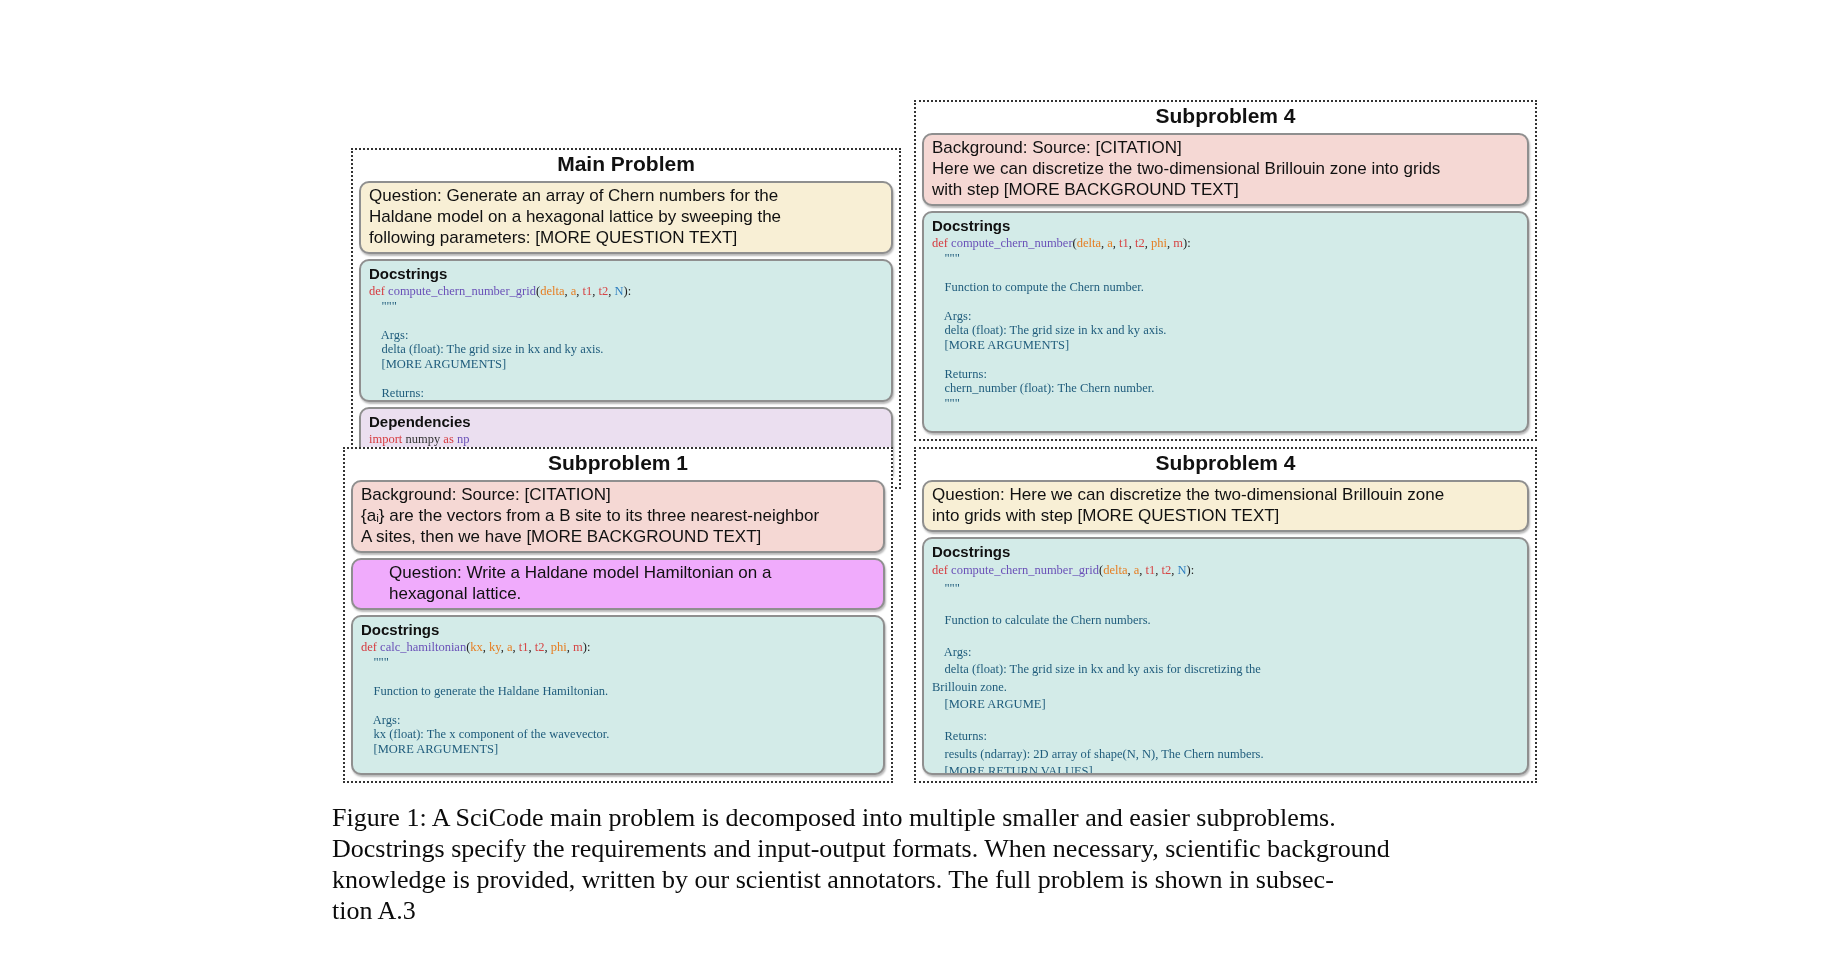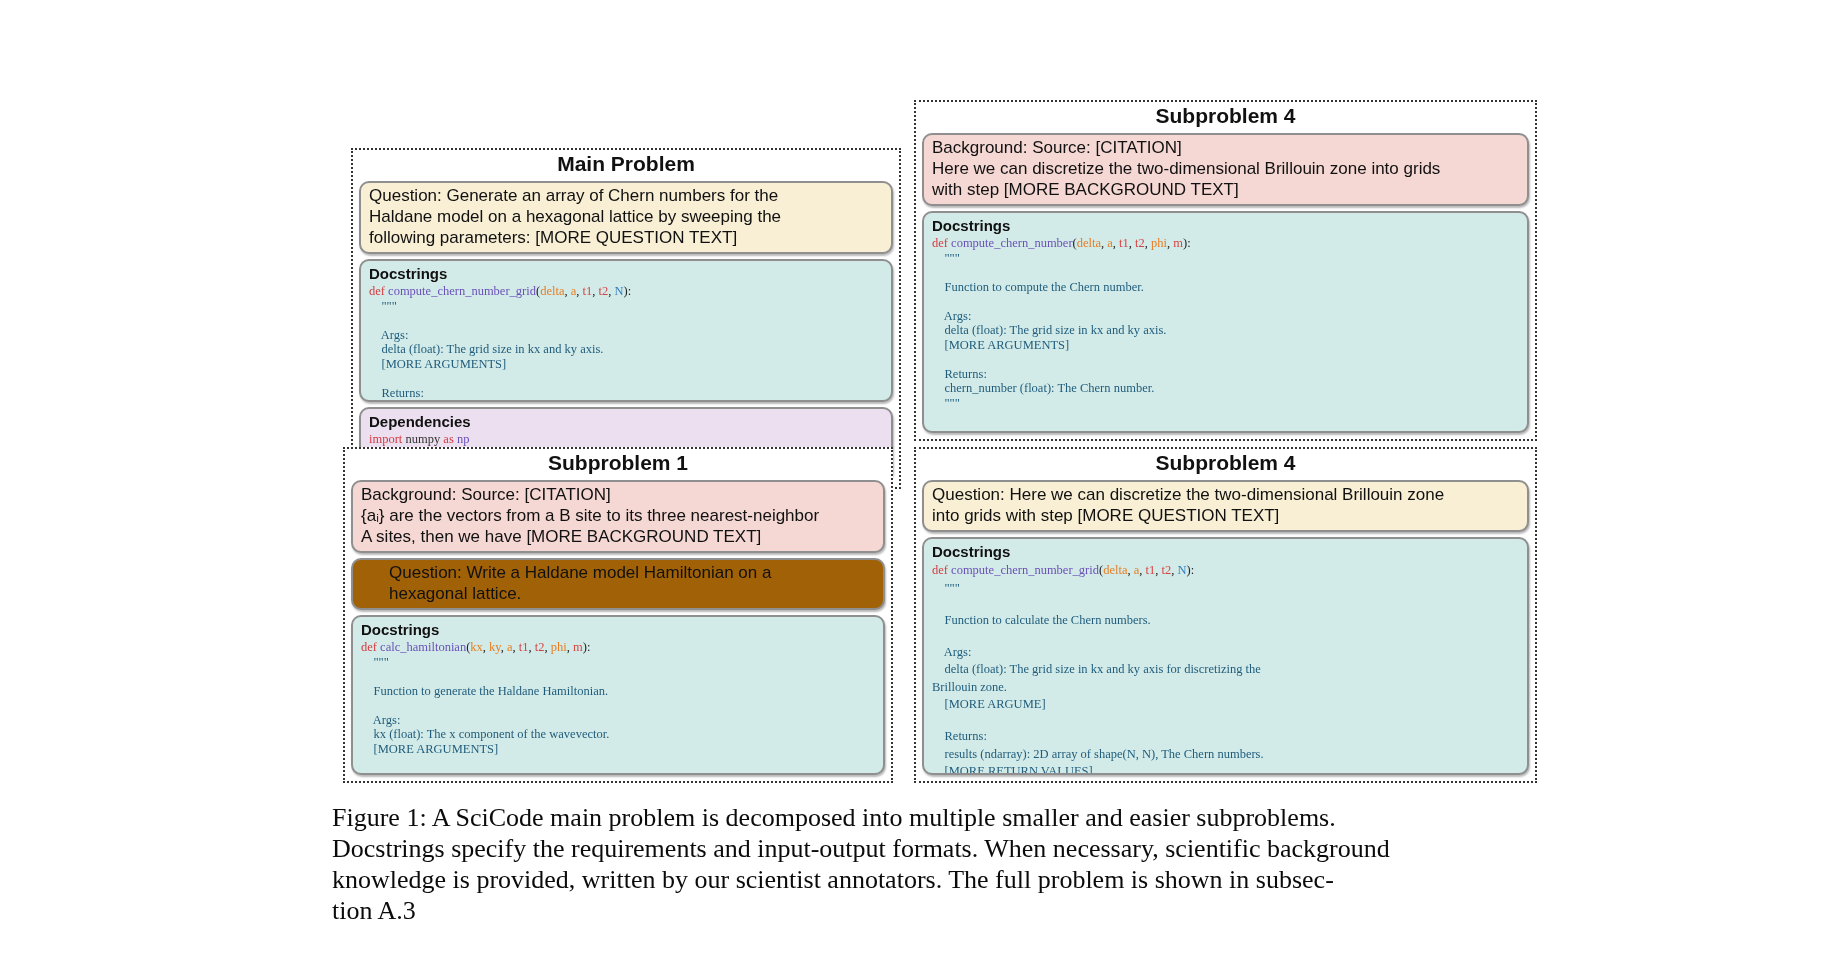--- a/index.html
+++ b/index.html
@@ -68,21 +68,21 @@
         <div class="code"><div class="code-line"><span style="color: rgb(214, 58, 63); font-weight: normal;">def </span><span style="color: rgb(106, 81, 184);">compute_chern_number</span><span style="color: rgb(34, 34, 34);">(</span><span style="color: rgb(230, 126, 34);">delta</span><span style="color: rgb(34, 34, 34);">, </span><span style="color: rgb(230, 126, 34);">a</span><span style="color: rgb(34, 34, 34);">, </span><span style="color: rgb(214, 69, 69);">t1</span><span style="color: rgb(34, 34, 34);">, </span><span style="color: rgb(214, 69, 69);">t2</span><span style="color: rgb(34, 34, 34);">, </span><span style="color: rgb(230, 126, 34);">phi</span><span style="color: rgb(34, 34, 34);">, </span><span style="color: rgb(214, 69, 69);">m</span><span style="color: rgb(34, 34, 34);">):</span></div><div class="code-line"><span style="color: rgb(31, 92, 124);">    """</span></div><div class="code-line"></div><div class="code-line"><span style="color: rgb(31, 92, 124);">    Function to compute the Chern number.</span></div><div class="code-line"></div><div class="code-line"><span style="color: rgb(31, 92, 124);">    Args:</span></div><div class="code-line"><span style="color: rgb(31, 92, 124);">    delta (float): The grid size in kx and ky axis.</span></div><div class="code-line"><span style="color: rgb(31, 92, 124);">    [MORE ARGUMENTS]</span></div><div class="code-line"></div><div class="code-line"><span style="color: rgb(31, 92, 124);">    Returns:</span></div><div class="code-line"><span style="color: rgb(31, 92, 124);">    chern_number (float): The Chern number.</span></div><div class="code-line"><span style="color: rgb(31, 92, 124);">    """</span></div></div>
       </div>
     </div>
     <div class="panel" style="left: 343px; top: 447px; width: 550px; height: 336px;">
       <div class="panel-title">Subproblem 1</div>
       <div class="box background" style="background: rgb(245, 216, 212);">
         <div class="box-text"><span class="inline-label">Background:</span> Source: [CITATION]
 {aᵢ} are the vectors from a B site to its three nearest-neighbor
 A sites, then we have [MORE BACKGROUND TEXT]</div>
       </div>
-      <div class="box question" style="background: #a16207; padding-left: 36px;">
+      <div class="box question" style="background: #f0abfc; padding-left: 36px;">
         <div class="box-text"><span class="inline-label">Question:</span> Write a Haldane model Hamiltonian on a
 hexagonal lattice.</div>
       </div>
       <div class="box docstrings" style="background: rgb(211, 235, 232);">
         <div class="block-label">Docstrings</div>
         <div class="code"><div class="code-line"><span style="color: rgb(214, 58, 63); font-weight: normal;">def </span><span style="color: rgb(106, 81, 184);">calc_hamiltonian</span><span style="color: rgb(34, 34, 34);">(</span><span style="color: rgb(230, 126, 34);">kx</span><span style="color: rgb(34, 34, 34);">, </span><span style="color: rgb(230, 126, 34);">ky</span><span style="color: rgb(34, 34, 34);">, </span><span style="color: rgb(230, 126, 34);">a</span><span style="color: rgb(34, 34, 34);">, </span><span style="color: rgb(214, 69, 69);">t1</span><span style="color: rgb(34, 34, 34);">, </span><span style="color: rgb(214, 69, 69);">t2</span><span style="color: rgb(34, 34, 34);">, </span><span style="color: rgb(230, 126, 34);">phi</span><span style="color: rgb(34, 34, 34);">, </span><span style="color: rgb(214, 69, 69);">m</span><span style="color: rgb(34, 34, 34);">):</span></div><div class="code-line"><span style="color: rgb(31, 92, 124);">    """</span></div><div class="code-line"></div><div class="code-line"><span style="color: rgb(31, 92, 124);">    Function to generate the Haldane Hamiltonian.</span></div><div class="code-line"></div><div class="code-line"><span style="color: rgb(31, 92, 124);">    Args:</span></div><div class="code-line"><span style="color: rgb(31, 92, 124);">    kx (float): The x component of the wavevector.</span></div><div class="code-line"><span style="color: rgb(31, 92, 124);">    [MORE ARGUMENTS]</span></div><div class="code-line"></div><div class="code-line"><span style="color: rgb(31, 92, 124);">    Returns:</span></div></div>
       </div>
     </div>
     <div class="panel loose" style="left: 914px; top: 447px; width: 623px; height: 336px;">
       <div class="panel-title">Subproblem 4</div>

